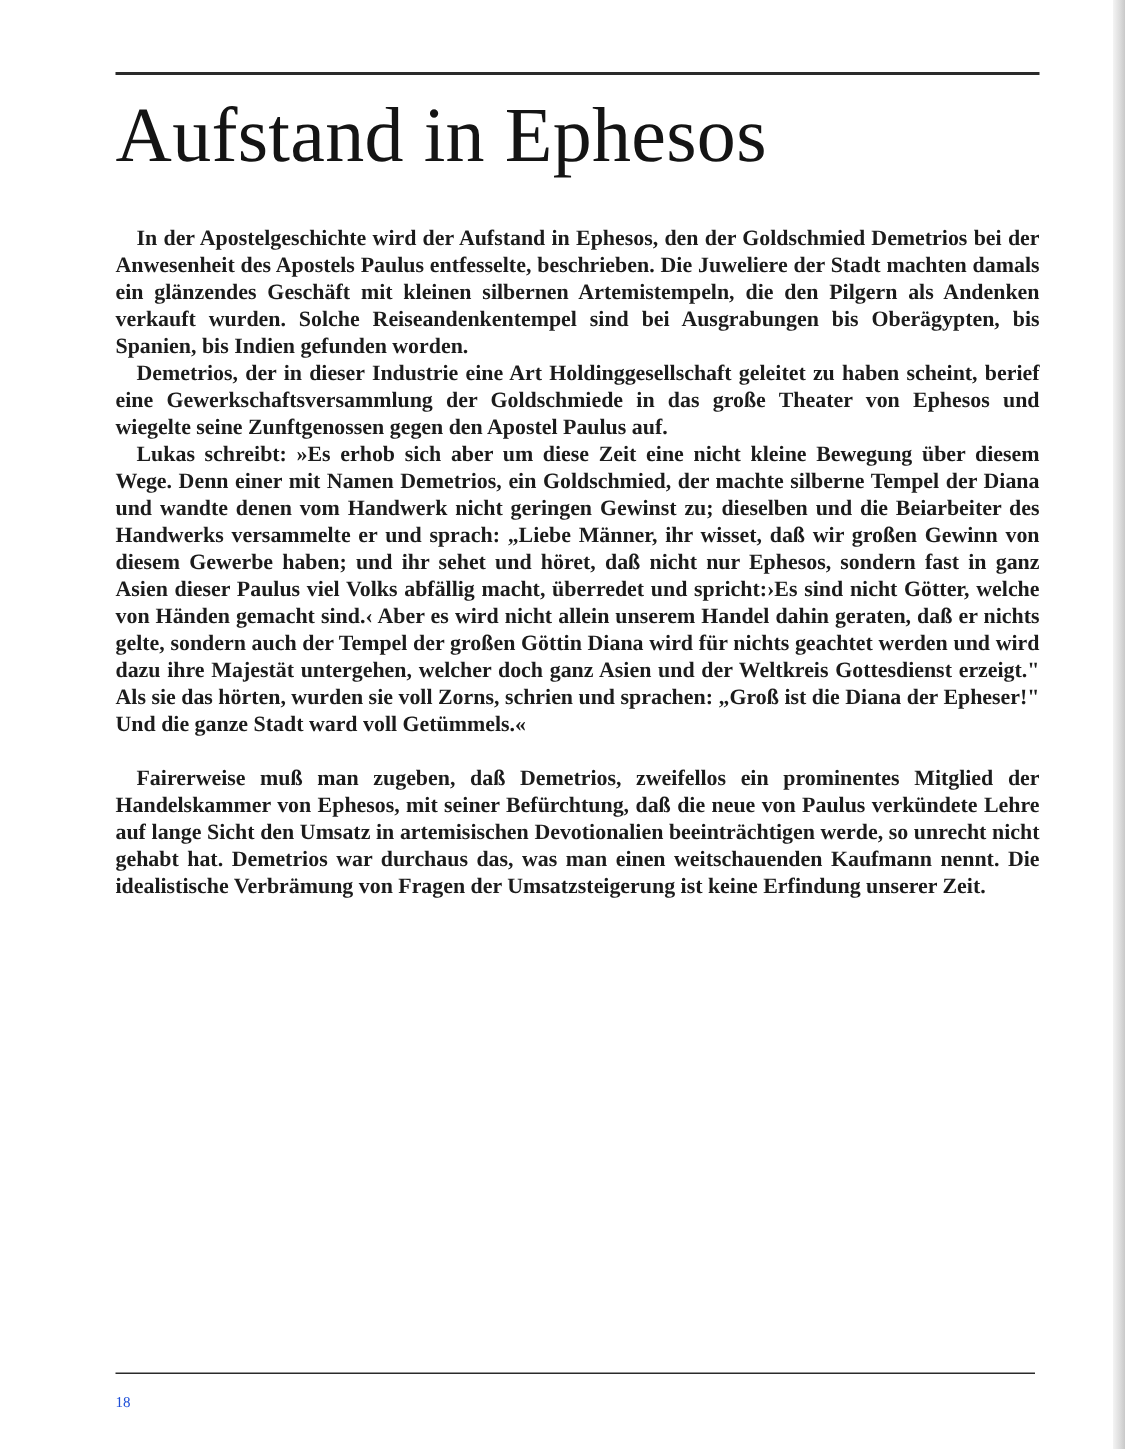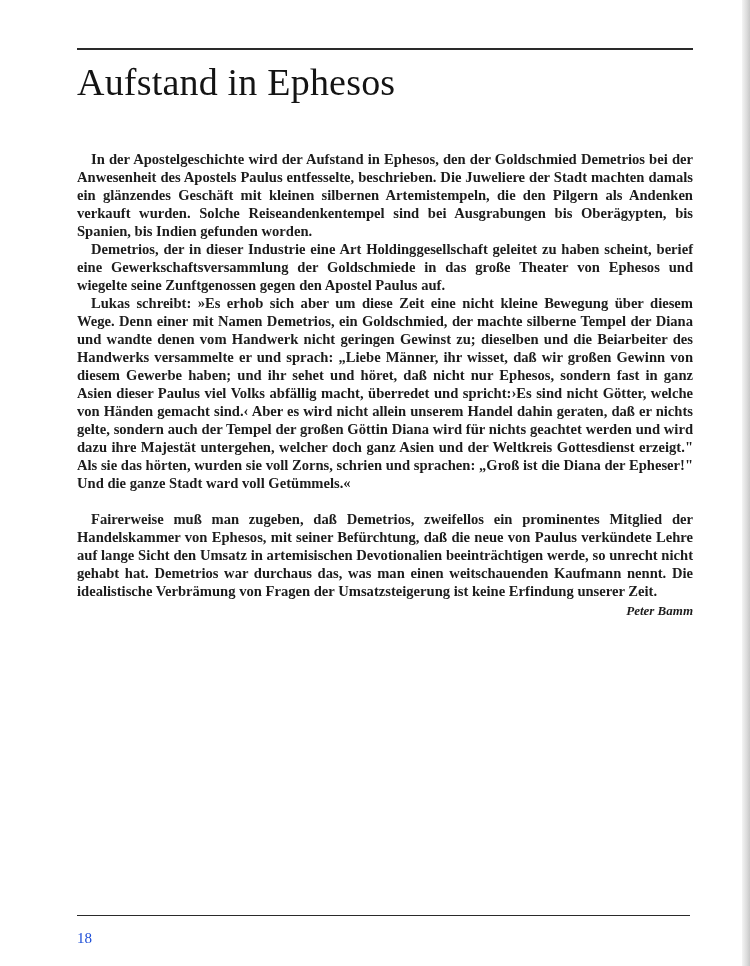--- a/index.html
+++ b/index.html
@@ -16,50 +16,49 @@
     .rule-top {
       position: absolute; left: 77px; top: 48px; width: 616px; height: 2px;
       background: #2a2a2a;
     }
     .rule-bottom {
       position: absolute; left: 77px; top: 915px; width: 613px; height: 1px;
       background: #2a2a2a;
     }
     h1 {
       position: absolute; left: 77px; top: 62px; margin: 0;
-      font-weight: normal; font-size: 38px; letter-spacing: 0.2px;
+      font-weight: normal; font-size: 52px; letter-spacing: 0.2px;
       color: #141414; line-height: 1.1;
     }
     .body {
       position: absolute; left: 77px; top: 150px; width: 616px;
       font-size: 14.6px; line-height: 18px; text-align: justify;
       color: #1c1c1c;
       font-weight: bold;
     }
     .body p { margin: 0; text-indent: 14px; }
     .body p.gap { margin-top: 18px; }
     .author {
       text-align: right; font-style: italic; font-size: 13px;
       margin-top: 2px;
     }
     .page-number {
       position: absolute; left: 77px; top: 930px;
-      font-size: 15px; color: #1d4ed8;
+      font-size: 10px; color: #1d4ed8;
     }
   </style>
 </head>
 <body>
 
 <div class="right-edge"></div>
 <div class="rule-top"></div>
 
 <h1>Aufstand in Ephesos</h1>
 
 <div class="body">
   <p>In der Apostelgeschichte wird der Aufstand in Ephesos, den der Goldschmied Demetrios bei der Anwesenheit des Apostels Paulus entfesselte, beschrieben. Die Juweliere der Stadt machten damals ein glänzendes Geschäft mit kleinen silbernen Artemistempeln, die den Pilgern als Andenken verkauft wurden. Solche Reiseandenkentempel sind bei Ausgrabungen bis Oberägypten, bis Spanien, bis Indien gefunden worden.</p>
   <p>Demetrios, der in dieser Industrie eine Art Holdinggesellschaft geleitet zu haben scheint, berief eine Gewerkschaftsversammlung der Goldschmiede in das große Theater von Ephesos und wiegelte seine Zunftgenossen gegen den Apostel Paulus auf.</p>
   <p>Lukas schreibt: »Es erhob sich aber um diese Zeit eine nicht kleine Bewegung über diesem Wege. Denn einer mit Namen Demetrios, ein Goldschmied, der machte silberne Tempel der Diana und wandte denen vom Handwerk nicht geringen Gewinst zu; dieselben und die Beiarbeiter des Handwerks versammelte er und sprach: „Liebe Männer, ihr wisset, daß wir großen Gewinn von diesem Gewerbe haben; und ihr sehet und höret, daß nicht nur Ephesos, sondern fast in ganz Asien dieser Paulus viel Volks abfällig macht, überredet und spricht:›Es sind nicht Götter, welche von Händen gemacht sind.‹ Aber es wird nicht allein unserem Handel dahin geraten, daß er nichts gelte, sondern auch der Tempel der großen Göttin Diana wird für nichts geachtet werden und wird dazu ihre Majestät untergehen, welcher doch ganz Asien und der Weltkreis Gottesdienst erzeigt." Als sie das hörten, wurden sie voll Zorns, schrien und sprachen: „Groß ist die Diana der Epheser!" Und die ganze Stadt ward voll Getümmels.«</p>
   <p class="gap">Fairerweise muß man zugeben, daß Demetrios, zweifellos ein prominentes Mitglied der Handelskammer von Ephesos, mit seiner Befürchtung, daß die neue von Paulus verkündete Lehre auf lange Sicht den Umsatz in artemisischen Devotionalien beeinträchtigen werde, so unrecht nicht gehabt hat. Demetrios war durchaus das, was man einen weitschauenden Kaufmann nennt. Die idealistische Verbrämung von Fragen der Umsatzsteigerung ist keine Erfindung unserer Zeit.</p>
-  <div class="author">Peter Bamm</div>
 </div>
 
 <div class="rule-bottom"></div>
 <div class="page-number">18</div>
 
 </body></html>

